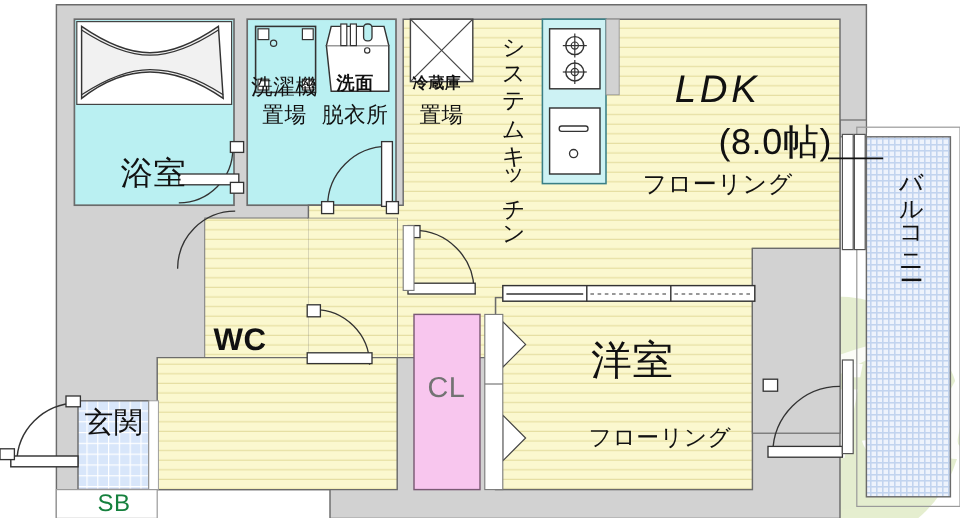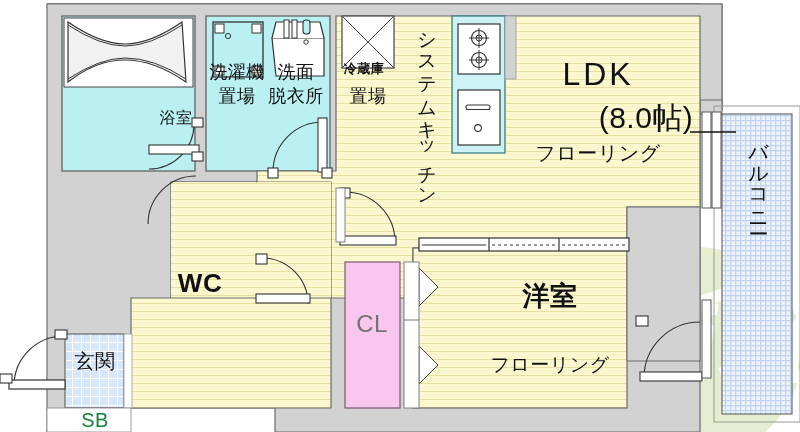--- a/index.html
+++ b/index.html
@@ -225,42 +225,42 @@
 
   <g>
     <rect x="702" y="300" width="9" height="78" fill="#ffffff" stroke="#555" stroke-width="1"></rect>
   </g>
 
   <g>
     <rect x="47" y="408" width="84" height="24" fill="#ffffff" stroke="#9a9a9a" stroke-width="1"></rect>
   </g>
 </svg>
 
-<div class="lbl ctr" style="left:128px;top:108px;font-size:16px;margin-left:48px;">浴室</div>
+<div class="lbl ctr" style="left:128px;top:126px;font-size:27px;">浴室</div>
 
 <div class="lbl ctr" style="left:237px;top:60px;font-size:18px;">洗濯機</div>
 <div class="lbl ctr" style="left:237px;top:84px;font-size:18px;">置場</div>
 
-<div class="lbl ctr" style="left:296px;top:60px;font-size:18px;">洗面</div>
+<div class="lbl ctr" style="left:296px;top:60px;font-size:15px;font-weight:bold;">洗面</div>
 <div class="lbl ctr" style="left:296px;top:84px;font-size:18px;">脱衣所</div>
 
 <div class="lbl ctr" style="left:364px;top:60px;font-size:13px;font-weight:bold;">冷蔵庫</div>
 <div class="lbl ctr" style="left:368px;top:84px;font-size:18px;">置場</div>
 
 <div class="lbl vlbl" style="left:414px;top:20px;font-size:19px;">システムキッチン</div>
 
-<div class="lbl ctr" style="left:598px;top:56px;font-size:32px;letter-spacing:3px;">LDK</div>
+<div class="lbl ctr" style="left:598px;top:56px;font-size:32px;letter-spacing:3px;font-style:italic;">LDK</div>
 <div class="lbl ctr" style="left:598px;top:98px;font-size:30px;margin-left:48px;">(8.0帖)</div>
 <div class="lbl ctr" style="left:598px;top:140px;font-size:20px;">フローリング</div>
 
 <div class="lbl ctr" style="left:200px;top:268px;font-size:26px;font-weight:700;">WC</div>
 
 <div class="lbl ctr" style="left:372px;top:310px;font-size:24px;color:#737373;">CL</div>
 
-<div class="lbl ctr" style="left:550px;top:278px;font-size:27px;font-weight:bold;">洋室</div>
+<div class="lbl ctr" style="left:527px;top:278px;font-size:34px;">洋室</div>
 <div class="lbl ctr" style="left:550px;top:352px;font-size:19px;">フローリング</div>
 
-<div class="lbl ctr" style="left:95px;top:348px;font-size:20px;">玄関</div>
+<div class="lbl ctr" style="left:95px;top:336px;font-size:24px;">玄関</div>
 <div class="lbl ctr" style="left:95px;top:409px;font-size:20px;color:#15803d;">SB</div>
 
 <div class="lbl vlbl" style="left:746px;top:130px;font-size:20px;">バルコニー</div>
 
 </div>
 
 </body></html>

